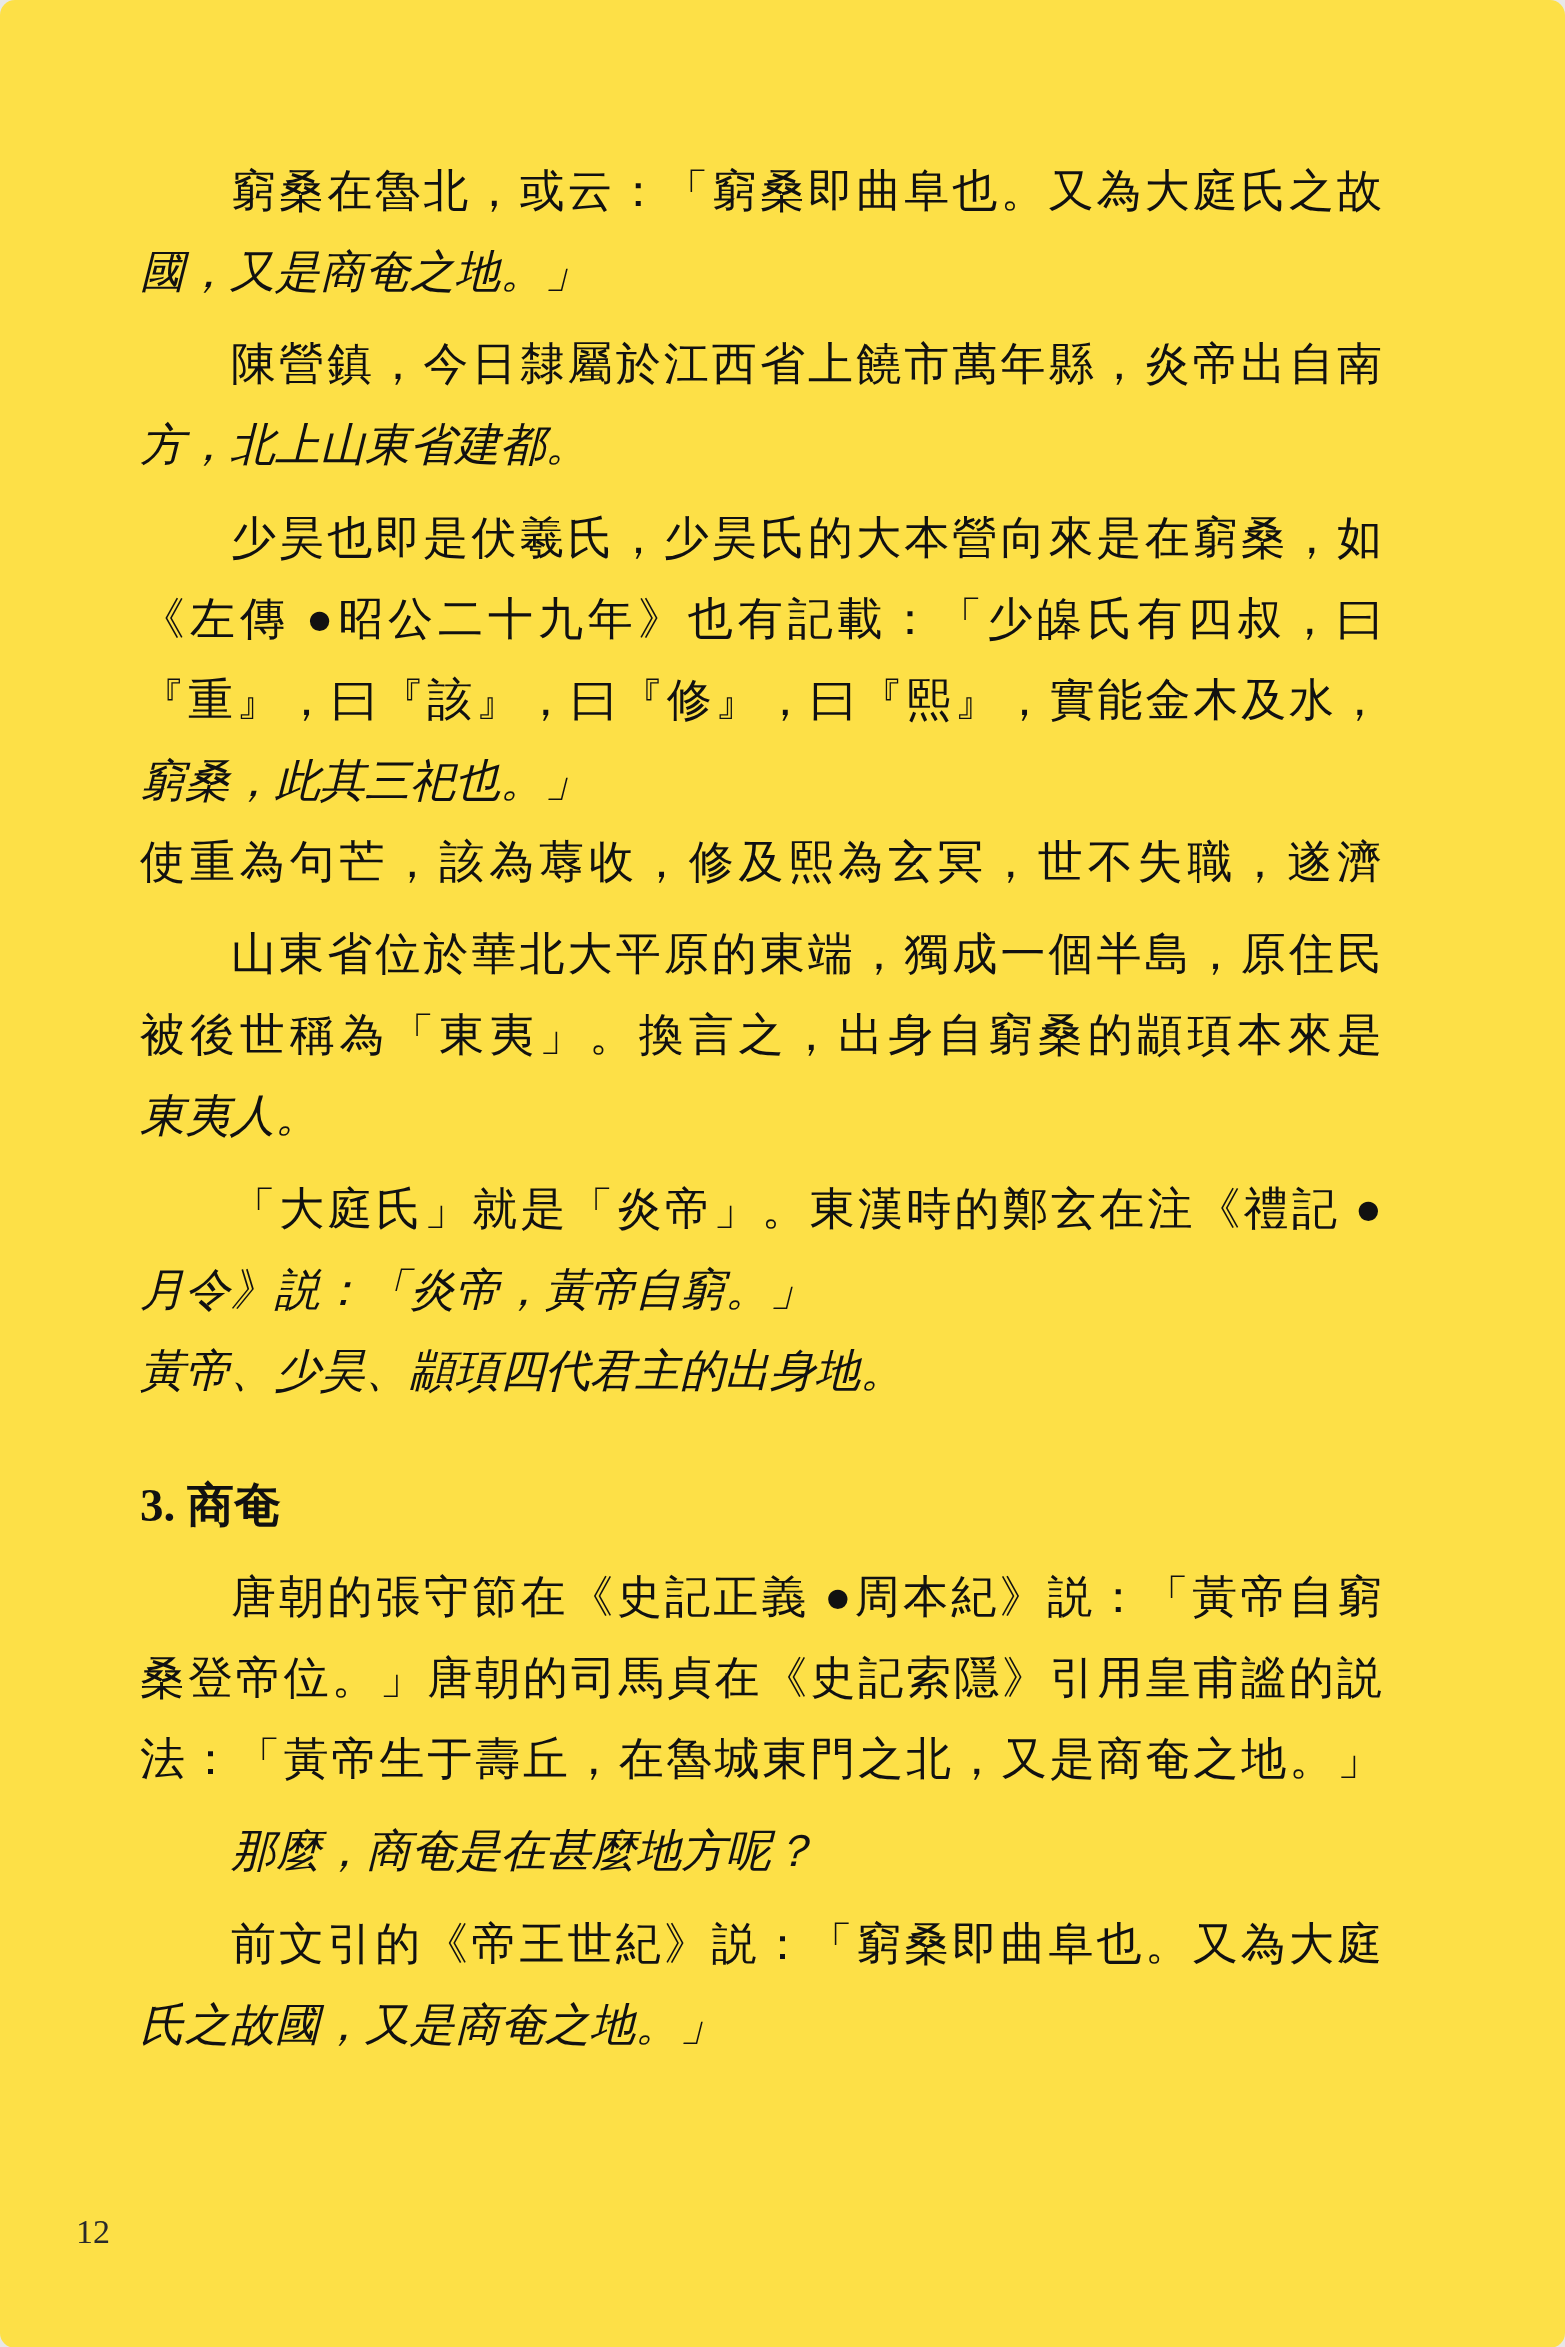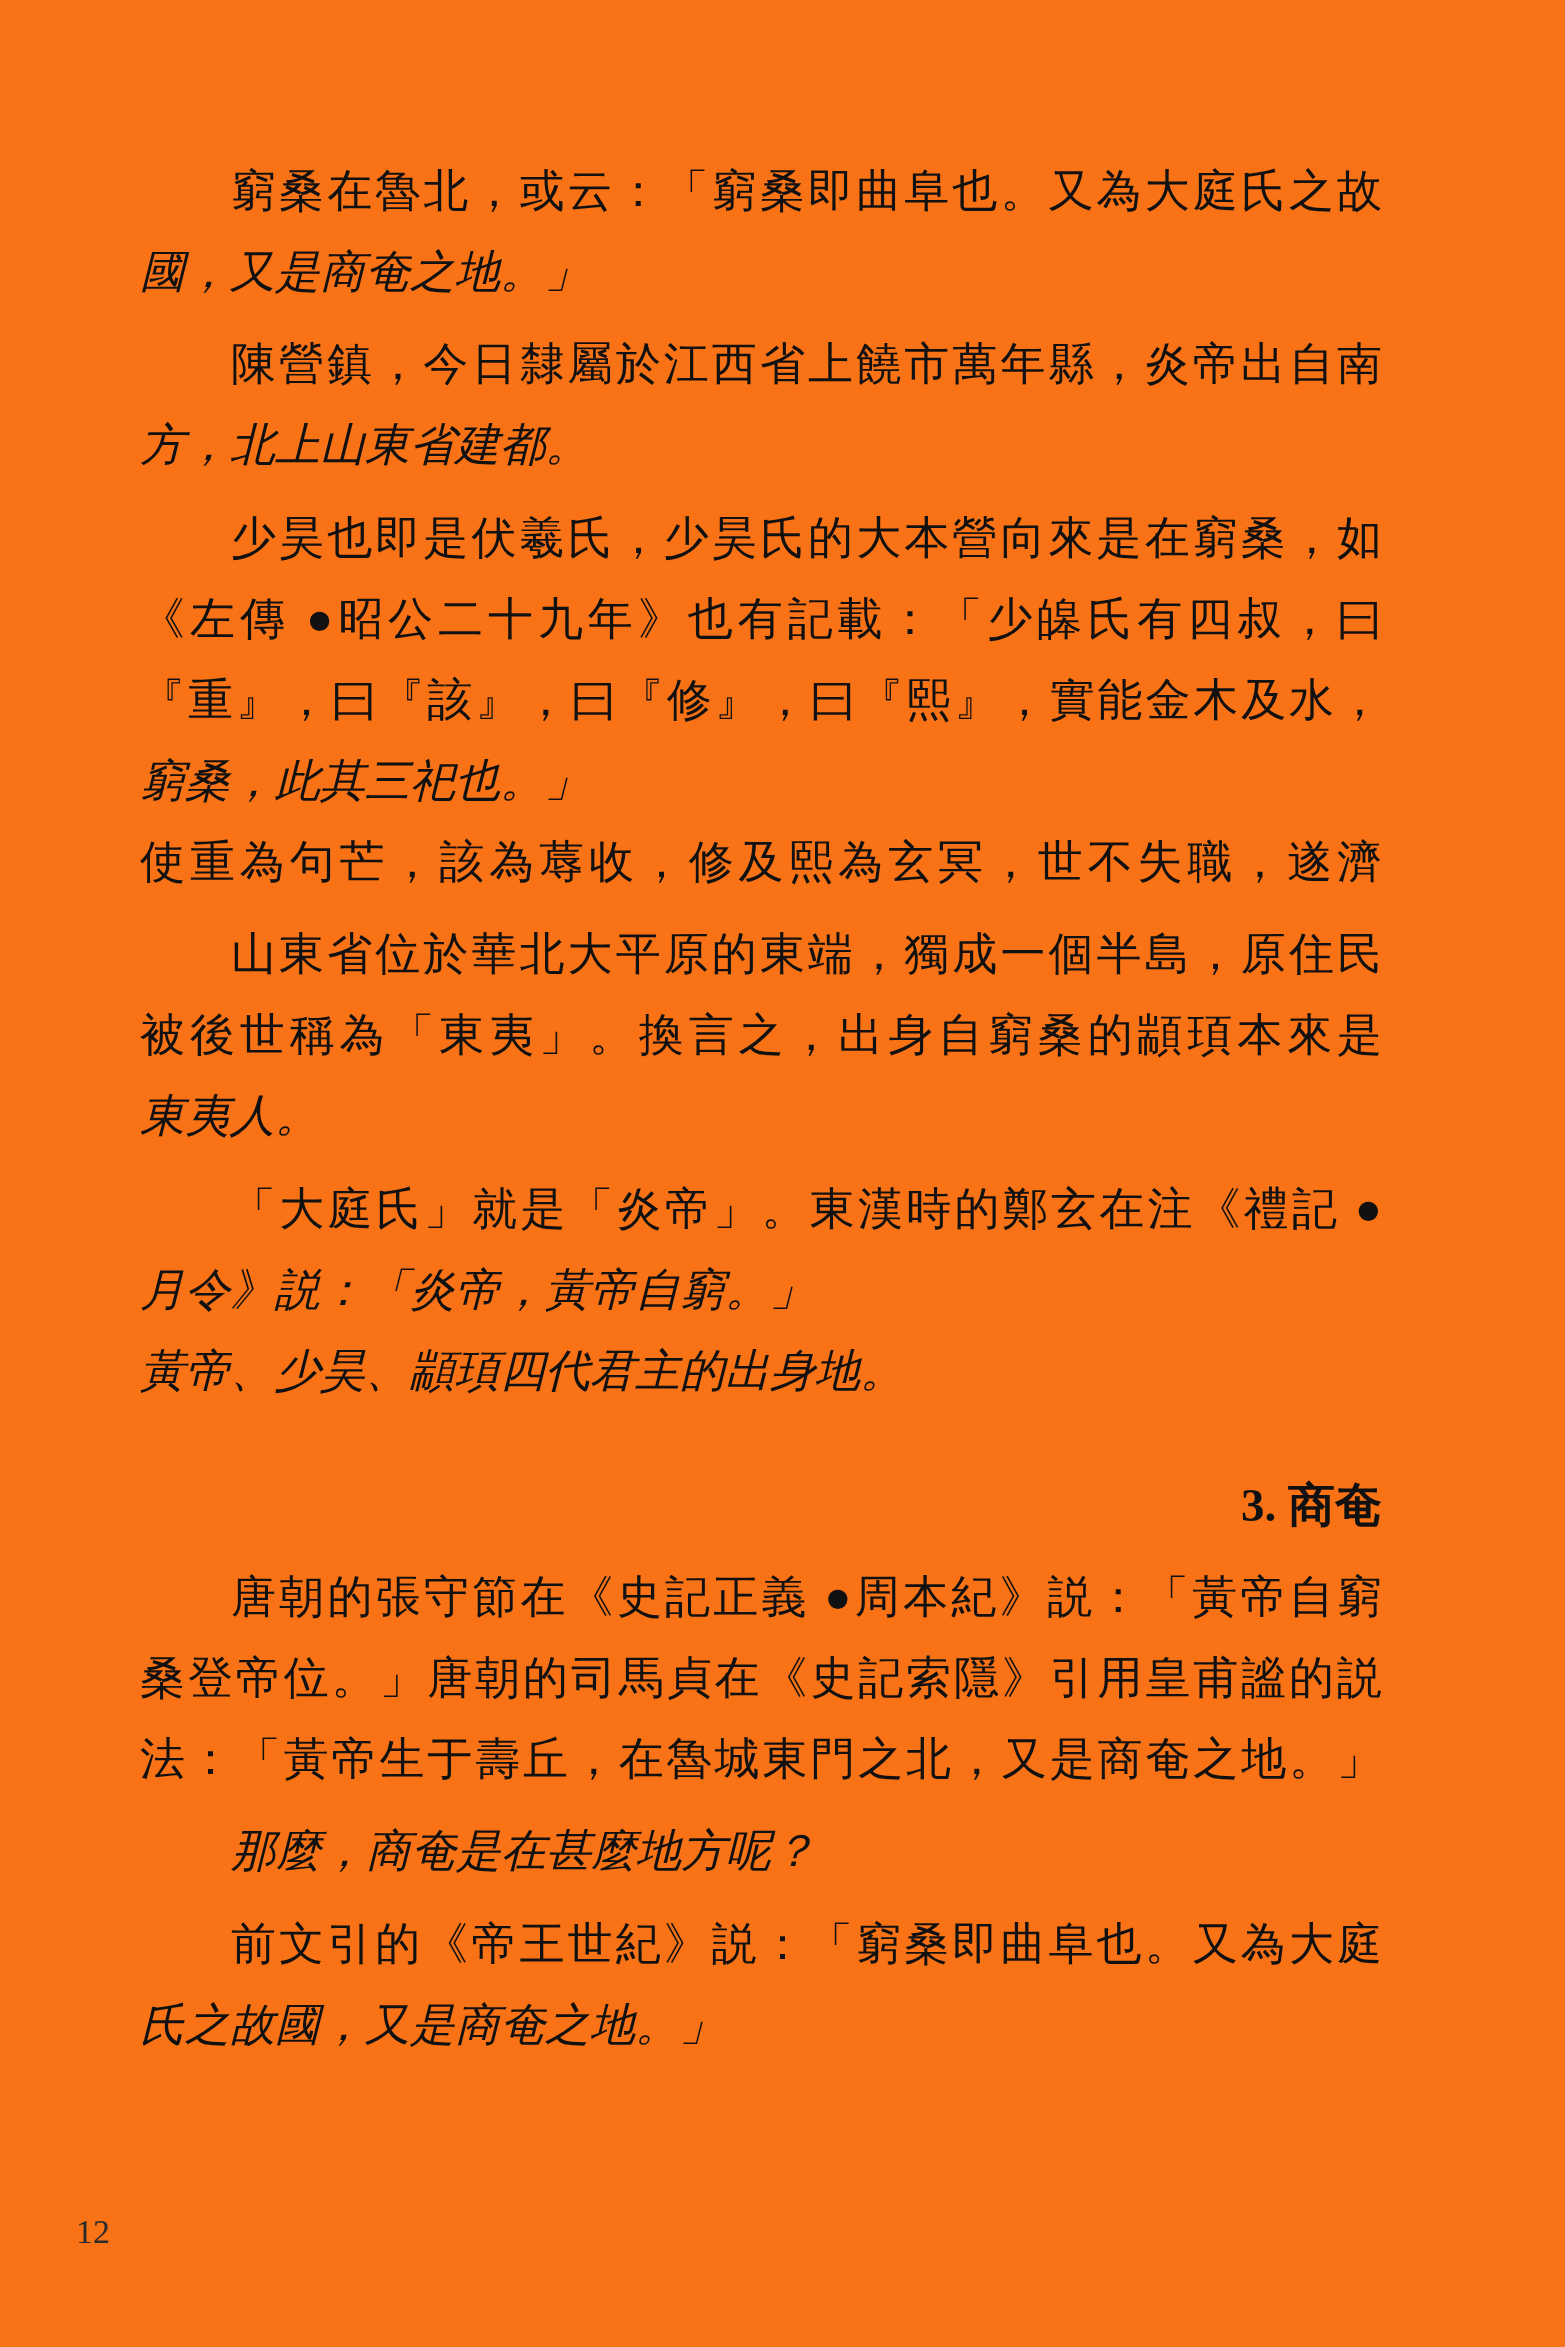--- a/index.html
+++ b/index.html
@@ -4,24 +4,25 @@
 <style>
   html, body {
     margin: 0;
     padding: 0;
     background: #e8e8e8;
   }
   .page {
     position: relative;
     width: 1565px;
     height: 2348px;
-    background: #f97316;
+    background: #fde047;
     color: #111111;
     font-family: "Liberation Serif", "DejaVu Serif", serif;
     overflow: hidden;
+    border-radius: 15px;
   }
   .textblock {
     position: absolute;
     left: 140px;
     top: 151px;
     width: 1242px;
   }
   .line {
     margin: 0;
     font-size: 45px;
@@ -40,21 +41,21 @@
     margin-top: 11.4px;
   }
   .textblock .line:first-child {
     margin-top: 0;
   }
   .heading {
     margin: 53px 0 7.6px 0;
     font-size: 47px;
     line-height: 81px;
     font-weight: bold;
-    text-align: right;
+    text-align: left;
   }
   .pagenum {
     position: absolute;
     left: 76px;
     top: 2213px;
     font-size: 34px;
     line-height: 38px;
     color: #2a2a2a;
   }
 </style>

